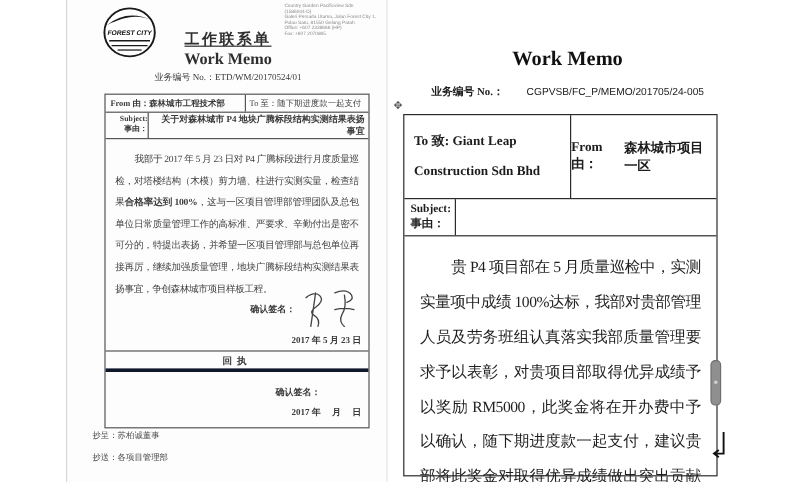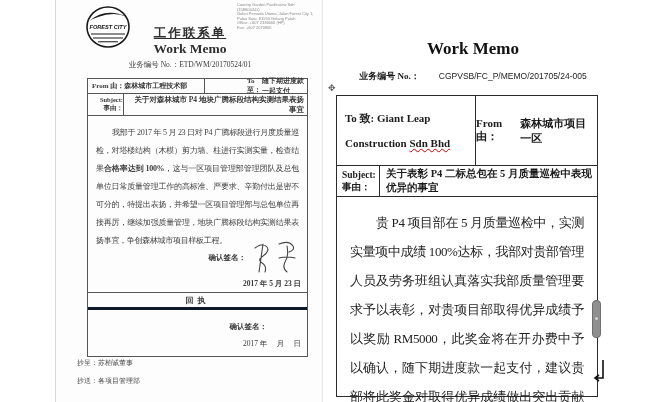--- a/index.html
+++ b/index.html
@@ -15,53 +15,53 @@
                    font-family:"Liberation Sans",sans-serif; font-size:4px; line-height:4.6px; color:#8a8a8a; }
   .l-title-cn { position:absolute; left:69px; top:25px; width:130px; text-align:center;
                 font-size:12.5px; font-weight:bold; text-decoration:underline; letter-spacing:2px; color:#2f2f2f; }
   .l-title-en { position:absolute; left:69px; top:41px; width:130px; text-align:center;
                 font-size:13.5px; font-weight:bold; color:#2f2f2f; }
   .l-ref { position:absolute; left:34px; top:60px; width:200px; text-align:center; font-size:7.5px; color:#3a3a3a; }
 
   .l-table { position:absolute; left:31px; top:78px; width:221px; height:279px; border:1px solid #555; font-size:7px; }
   .l-row1 { display:flex; height:15px; border-bottom:1px solid #555; }
   .l-row1 .c1 { width:117px; border-right:1px solid #555; display:flex; align-items:center; padding-left:4px; font-weight:bold; }
-  .l-row1 .c2 { flex:1; display:flex; align-items:center; padding-left:3px; font-weight:bold;margin-left:39px; }
+  .l-row1 .c2 { flex:1; display:flex; align-items:center; padding-left:3px; font-weight:normal; }
   .l-row2 { display:flex; height:22px; border-bottom:1px solid #555;text-align:right; }
   .l-row2 .lab { width:36px; border-right:1px solid #555; padding:2px 0 0 3px; font-size:6.5px; font-weight:bold; line-height:8px; }
   .l-row2 .val { flex:1; display:flex; align-items:center; padding:0 3px; font-size:7.5px; font-weight:bold; }
   .l-row3 { position:relative; height:177px; border-bottom:1px solid #555; }
   .l-body { padding:8px 8px 0 8px; text-indent:2em; text-align:justify;
             font-size:8px; line-height:18px; letter-spacing:-0.3px; color:#3f3f3f; }
   .l-confirm { position:absolute; right:6px; bottom:3px; text-align:right; }
   .l-confirm-row { display:flex; align-items:center; justify-content:flex-end; }
   .l-confirm-label { font-size:7.5px; font-weight:bold; margin-right:3px; }
   .l-confirm-date { font-size:7.5px; font-weight:bold; margin-top:1px; }
   .l-row4 { height:17px; border-bottom:3px solid #0f172a; display:flex; align-items:center; justify-content:center;
             font-size:8px; font-weight:bold; letter-spacing:4px; }
   .l-row5 { position:relative; height:46px; }
   .l-row5 .sig { position:absolute; right:40px; top:12px; font-size:7.5px; font-weight:bold; }
-  .l-row5 .dat { position:absolute; right:6px; top:29px; font-size:7.5px; font-weight:normal; }
+  .l-row5 .dat { position:absolute; right:6px; top:29px; font-size:7.5px; font-weight:bold; }
   .l-cc { position:absolute; left:21px; font-size:7px; color:#4a4a4a; }
 
   
   .doc-right { position:absolute; left:325px; top:0; width:296px; height:402px; background:#ffffff; color:#1c1c1c; }
   .r-title { position:absolute; left:0; top:39px; width:296px; text-align:center;
              font-size:17px; font-weight:bold; color:#111; }
   .r-ref { position:absolute; left:0; top:70px; width:296px; text-align:center; font-size:9px; font-weight:bold; }
   .r-ref .code { font-family:"Liberation Sans","DejaVu Sans",sans-serif; font-size:8.5px; font-weight:normal; color:#222;margin-left:19px; }
   .anchor-mark { position:absolute; left:3px; top:83px; font-size:9px; color:#555; }
 
   .r-table { position:absolute; left:11px; top:95px; width:262px; height:302px; border:1.5px solid #2b2b2b; }
   .r-row1 { display:flex; height:70px; border-bottom:1.5px solid #2b2b2b; }
   .r-row1 .c1 { width:139px; border-right:1.5px solid #2b2b2b; padding:10px 6px 0 8px;
                 font-size:11px; font-weight:bold; line-height:25px; }
   .r-row1 .c2 { flex:1; display:flex; align-items:center; justify-content:center;
                 font-size:11px; font-weight:bold; }
-  .squiggle { text-decoration:underline; text-decoration-style:wavy; text-decoration-color:#d00000; text-decoration-thickness:1px; }
+  .squiggle { text-decoration-style:wavy; text-decoration-color:#d00000; text-decoration-thickness:1px; }
   .r-row2 { display:flex; height:31px; border-bottom:1.5px solid #2b2b2b; }
   .r-row2 .lab { width:43px; border-right:1.5px solid #2b2b2b; padding:3px 0 0 5px;
                  font-size:9.5px; font-weight:bold; line-height:12px; }
   .r-row2 .val { flex:1; display:flex; align-items:center; padding-left:6px; font-size:10.5px; font-weight:bold; }
   .r-row3 { position:relative; height:199px; }
   .r-body { padding:11px 13px 0 13px; text-indent:2em; text-align:justify;
             font-size:13px; letter-spacing:-0.4px; line-height:29px; color:#1f1f1f; }
   .cursor-bar { display:inline-block; width:1px; height:11px; background:#000; vertical-align:-1px; }
   .r-contacts { padding:6px 0 0 20px; font-size:9px; line-height:18px; color:#222; }
 
@@ -160,21 +160,20 @@
         <div class="c2">
           <span>From 由：</span>
           <span>森林城市项目一区</span>
         </div>
       </div>
       <div class="r-row2">
         <div class="lab">
           <div>Subject:</div>
           <div>事由：</div>
         </div>
-        <div class="val">关于表彰 P4 二标总包在 5 月质量巡检中表现优异的事宜</div>
       </div>
       <div class="r-row3">
         <p class="r-body"><span>贵 P4 项目部在 5 月质量巡检中，实测实量项中成绩 100%达标，我部对贵部管理人员及劳务班组认真落实我部质量管理要求予以表彰，对贵项目部取得优异成绩予以奖励 RM5000，此奖金将在开办费中予以确认，随下期进度款一起支付，建议贵部将此奖金对取得优异成绩做出突出贡献的管理人员及班组着重奖励，望贵部保持优良传统、铁军精神，再接再厉，再创佳绩！</span><span class="cursor-bar"></span></p>
         <div class="r-contacts">
           
           
         </div>
       </div>
     </div>
 

